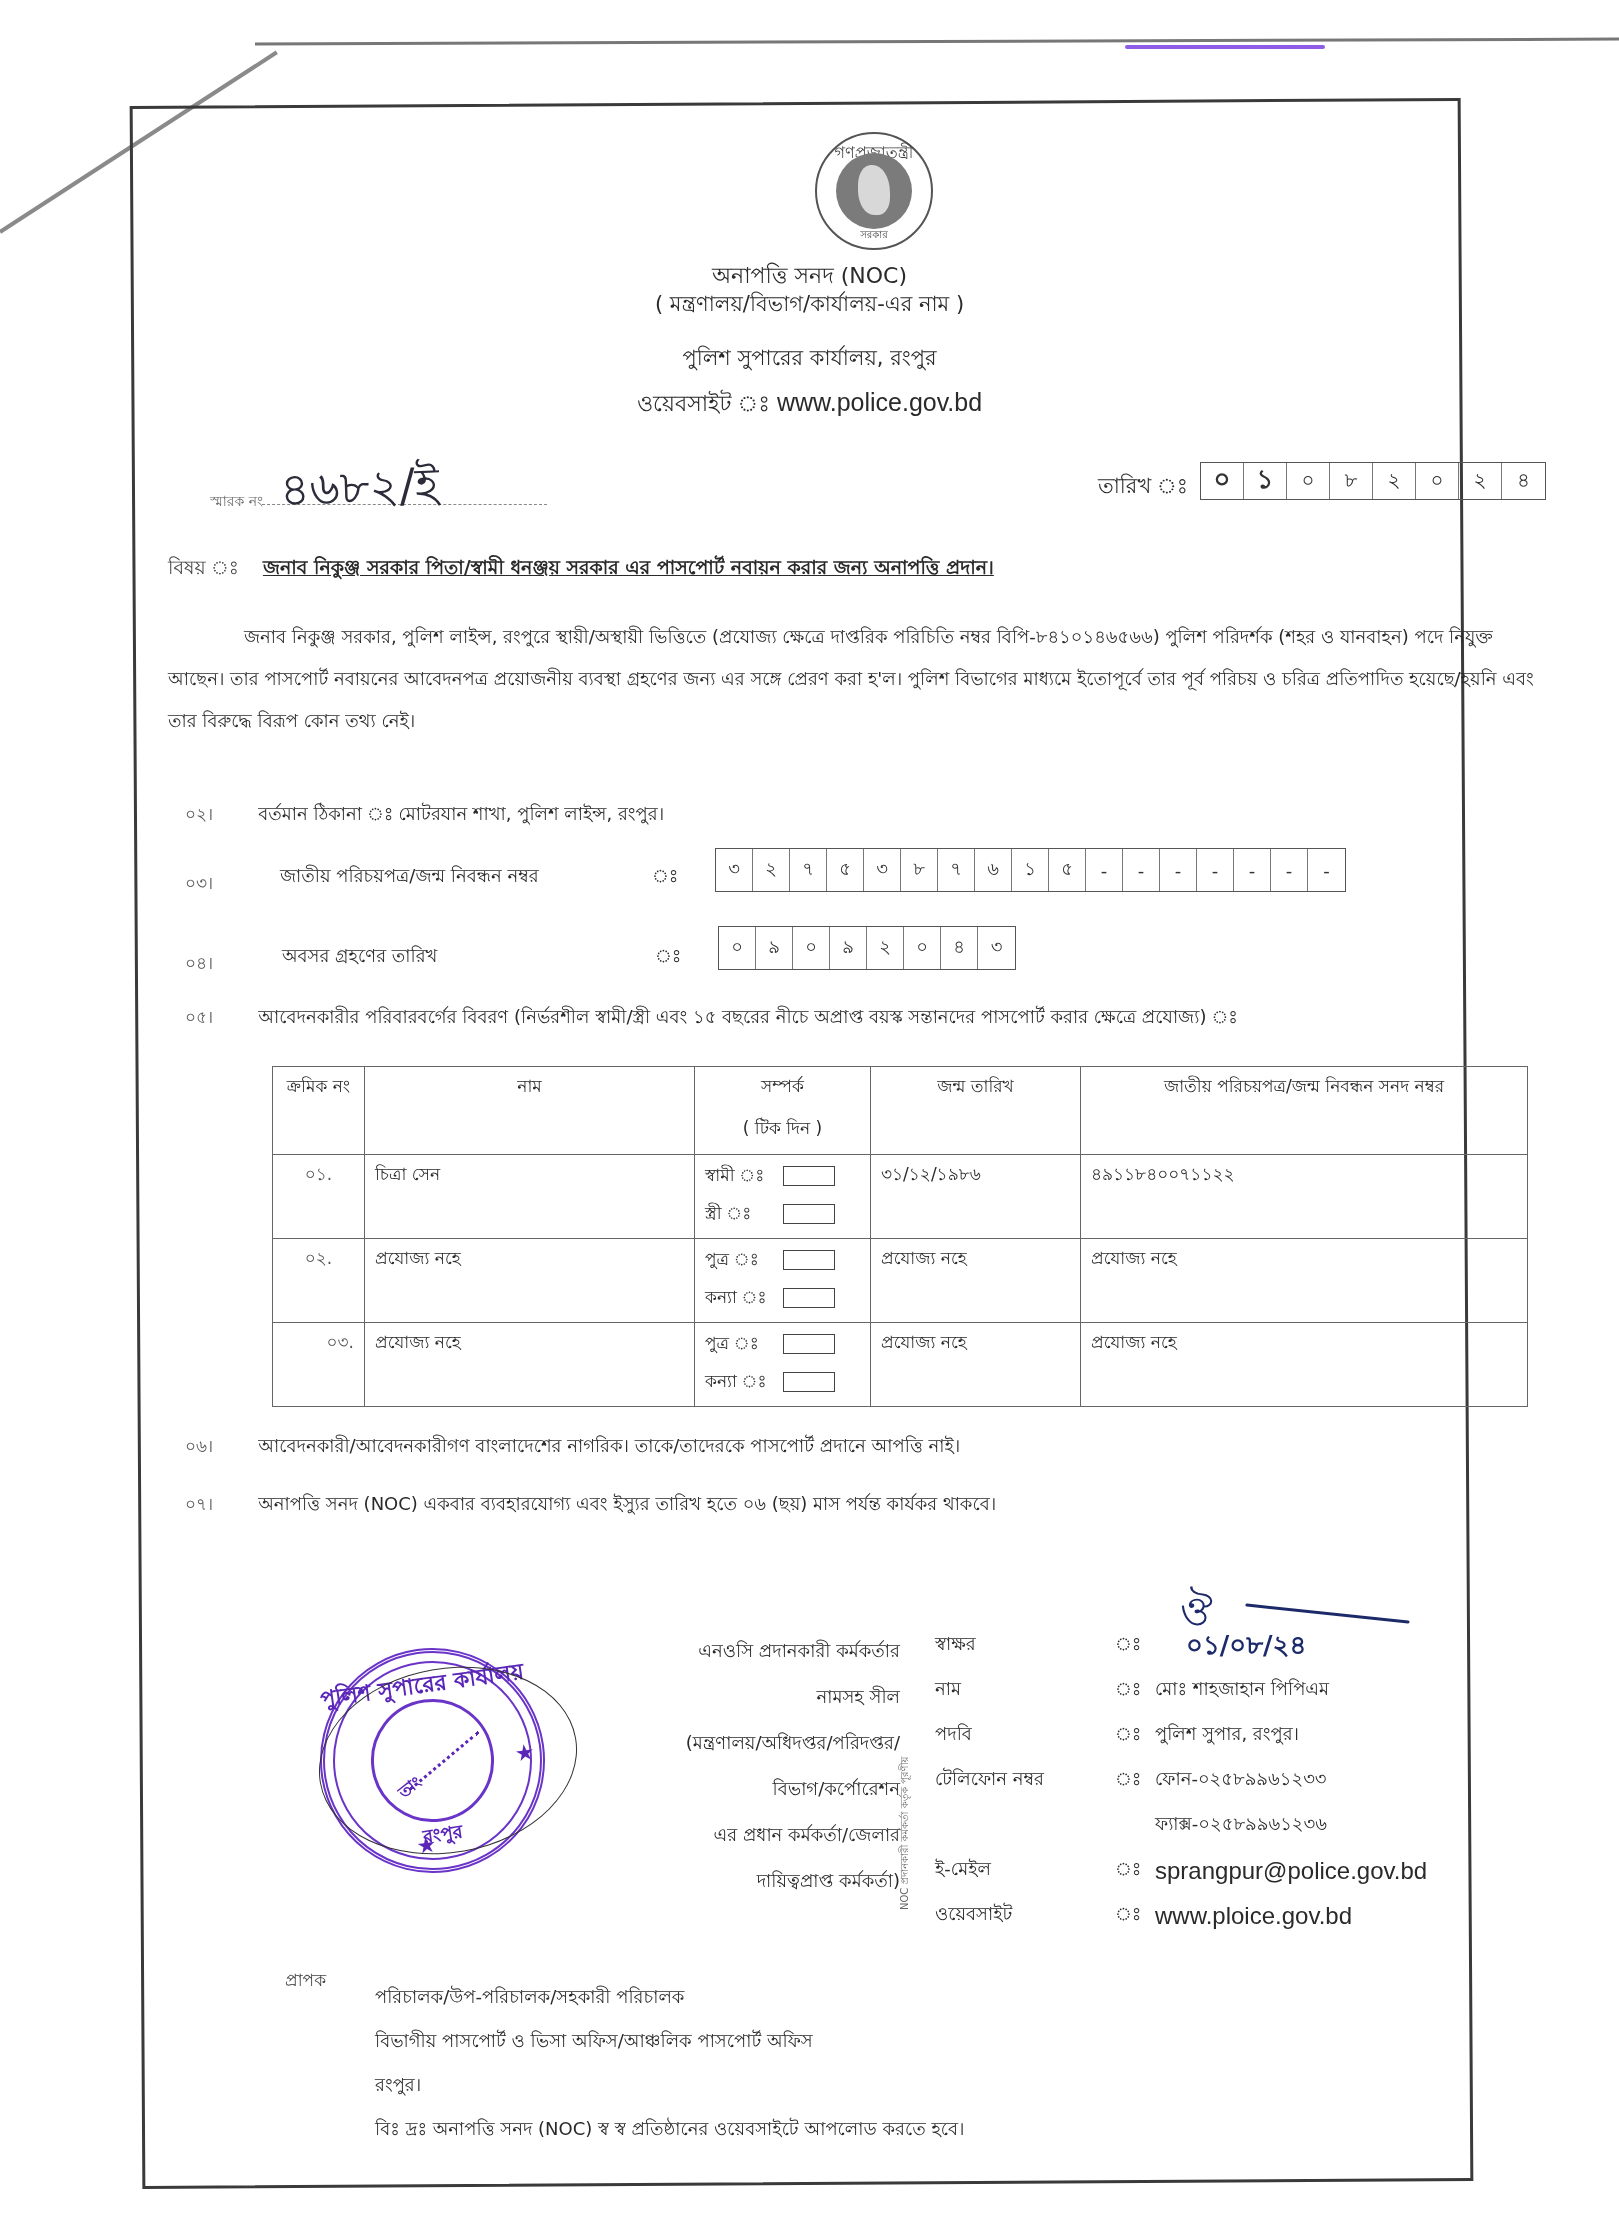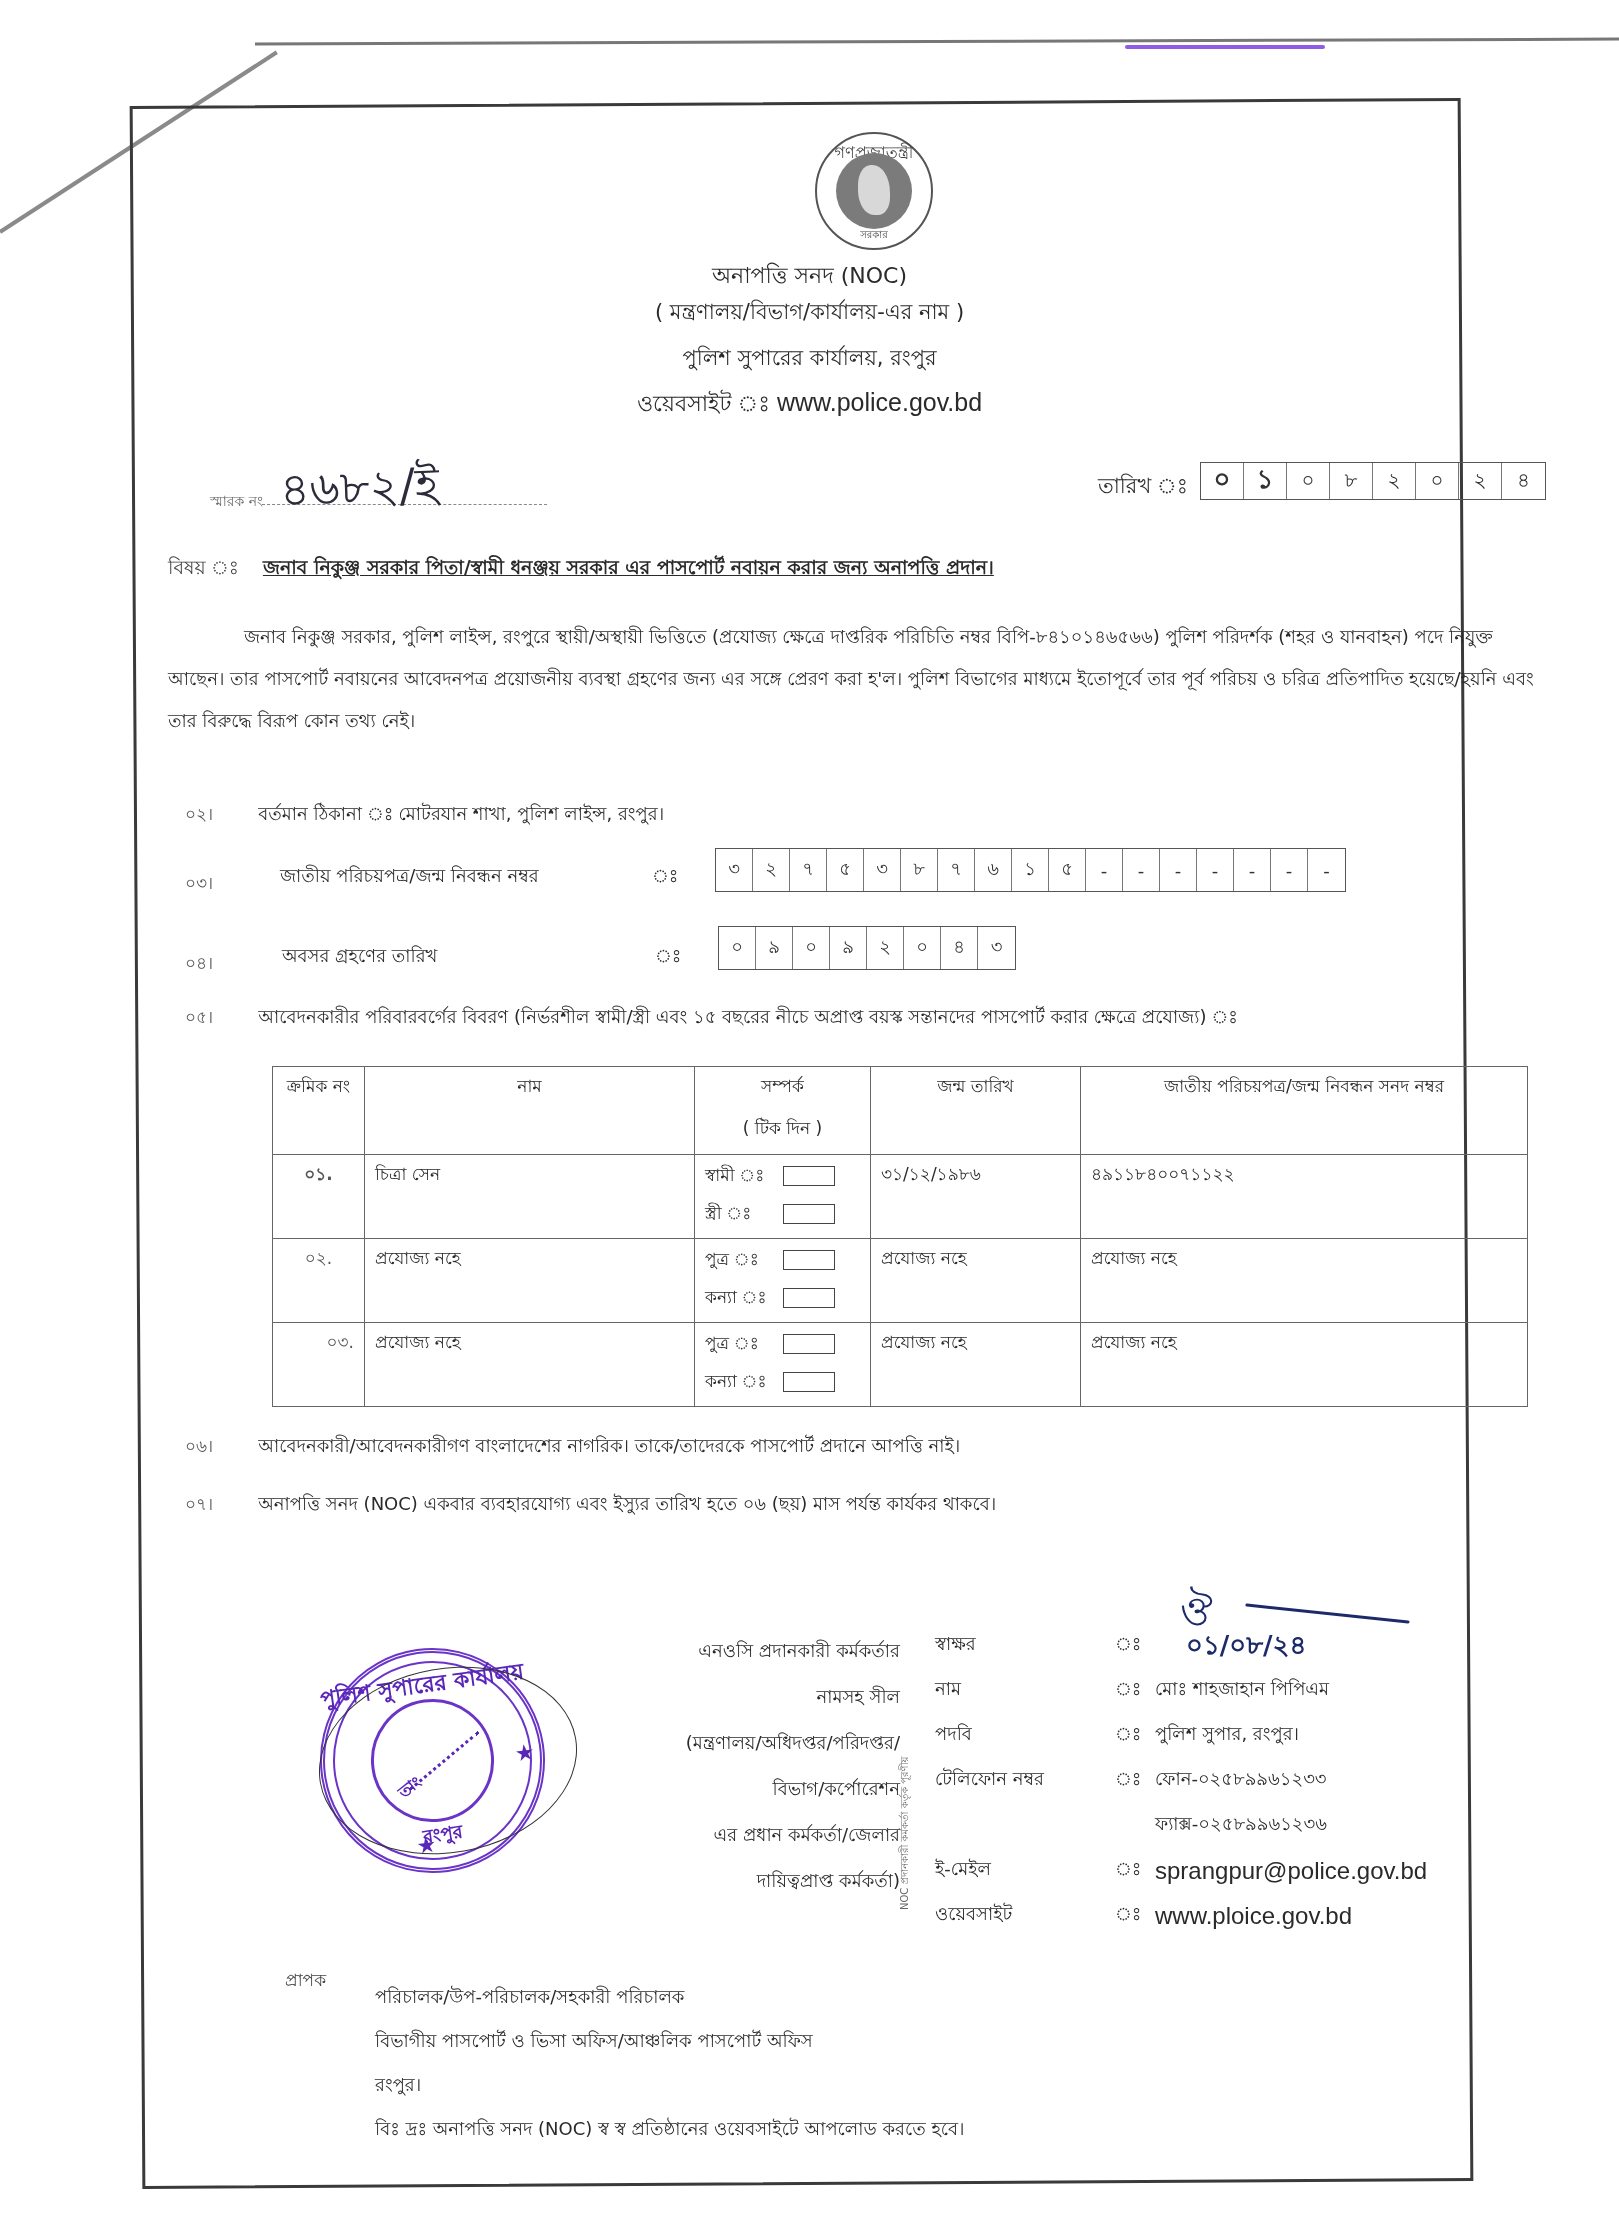--- a/index.html
+++ b/index.html
@@ -19,21 +19,21 @@
   .emblem {
     position: absolute; left: 815px; top: 132px; width: 118px; height: 118px; border-radius: 50%;
     border: 2px solid #555; display: flex; align-items: center; justify-content: center;
   }
   .emblem .inner { width: 76px; height: 76px; border-radius: 50%; background: #7b7b7b; position: relative; overflow: hidden; }
   .emblem .map { position: absolute; left: 22px; top: 12px; width: 32px; height: 50px; background: #d8d8d8; border-radius: 40% 55% 35% 50%; }
   .emblem .arc-top { position: absolute; top: 6px; width: 100%; text-align: center; font-size: 16px; color: #444; }
   .emblem .arc-bottom { position: absolute; bottom: 4px; width: 100%; text-align: center; font-size: 10px; color: #444; }
   .center { position: absolute; left: 0; width: 1619px; text-align: center; }
   .h1 { font-size: 22px; top: 258px; }
-  .h2 { font-size: 21px; top: 296px; }
+  .h2 { font-size: 21px; top: 288px; }
   .h3 { font-size: 21px; top: 342px; }
   .h4 { font-size: 22px; top: 386px; }
   .h4 .url { font-size: 25px; font-family: "Liberation Sans", sans-serif; }
   .memo-label { left: 210px; top: 490px; font-size: 14px; color: #666; }
   .memo-line { left: 262px; top: 504px; width: 285px; border-bottom: 1px dashed #888; }
   .memo-hand { left: 280px; top: 452px; font-size: 46px; font-family: "DejaVu Serif", serif; color: #2b2b3a; transform: rotate(-2deg); }
   .date-label { left: 1098px; top: 470px; font-size: 21px; }
   .digit-row { position: absolute; display: flex; border: 1px solid #555; }
   .digit-row .cell { border-right: 1px solid #777; display: flex; align-items: center; justify-content: center; color: #333; }
   .digit-row .cell:last-child { border-right: none; }
@@ -183,21 +183,21 @@
       <th style="width:176px;">
         <div>সম্পর্ক</div>
         <div style="margin-top:14px;">( টিক দিন )</div>
       </th>
       <th style="width:210px;">জন্ম তারিখ</th>
       <th>জাতীয় পরিচয়পত্র/জন্ম নিবন্ধন সনদ নম্বর</th>
     </tr>
   </thead>
   <tbody id="family-body">
       <tr>
-        <td style="text-align: center; color: rgb(85, 85, 85); font-weight: bold;">০১.</td>
+        <td style="text-align: center; color: rgb(85, 85, 85);">০১.</td>
         <td>চিত্রা সেন</td>
         <td style="padding: 2px 10px;">
           <div class="rel-line">
             <span class="rl">স্বামী ঃ</span>
             <span class="checkbox"></span>
           </div>
           <div class="rel-line">
             <span class="rl">স্ত্রী ঃ</span>
             <span class="checkbox"></span>
           </div>

